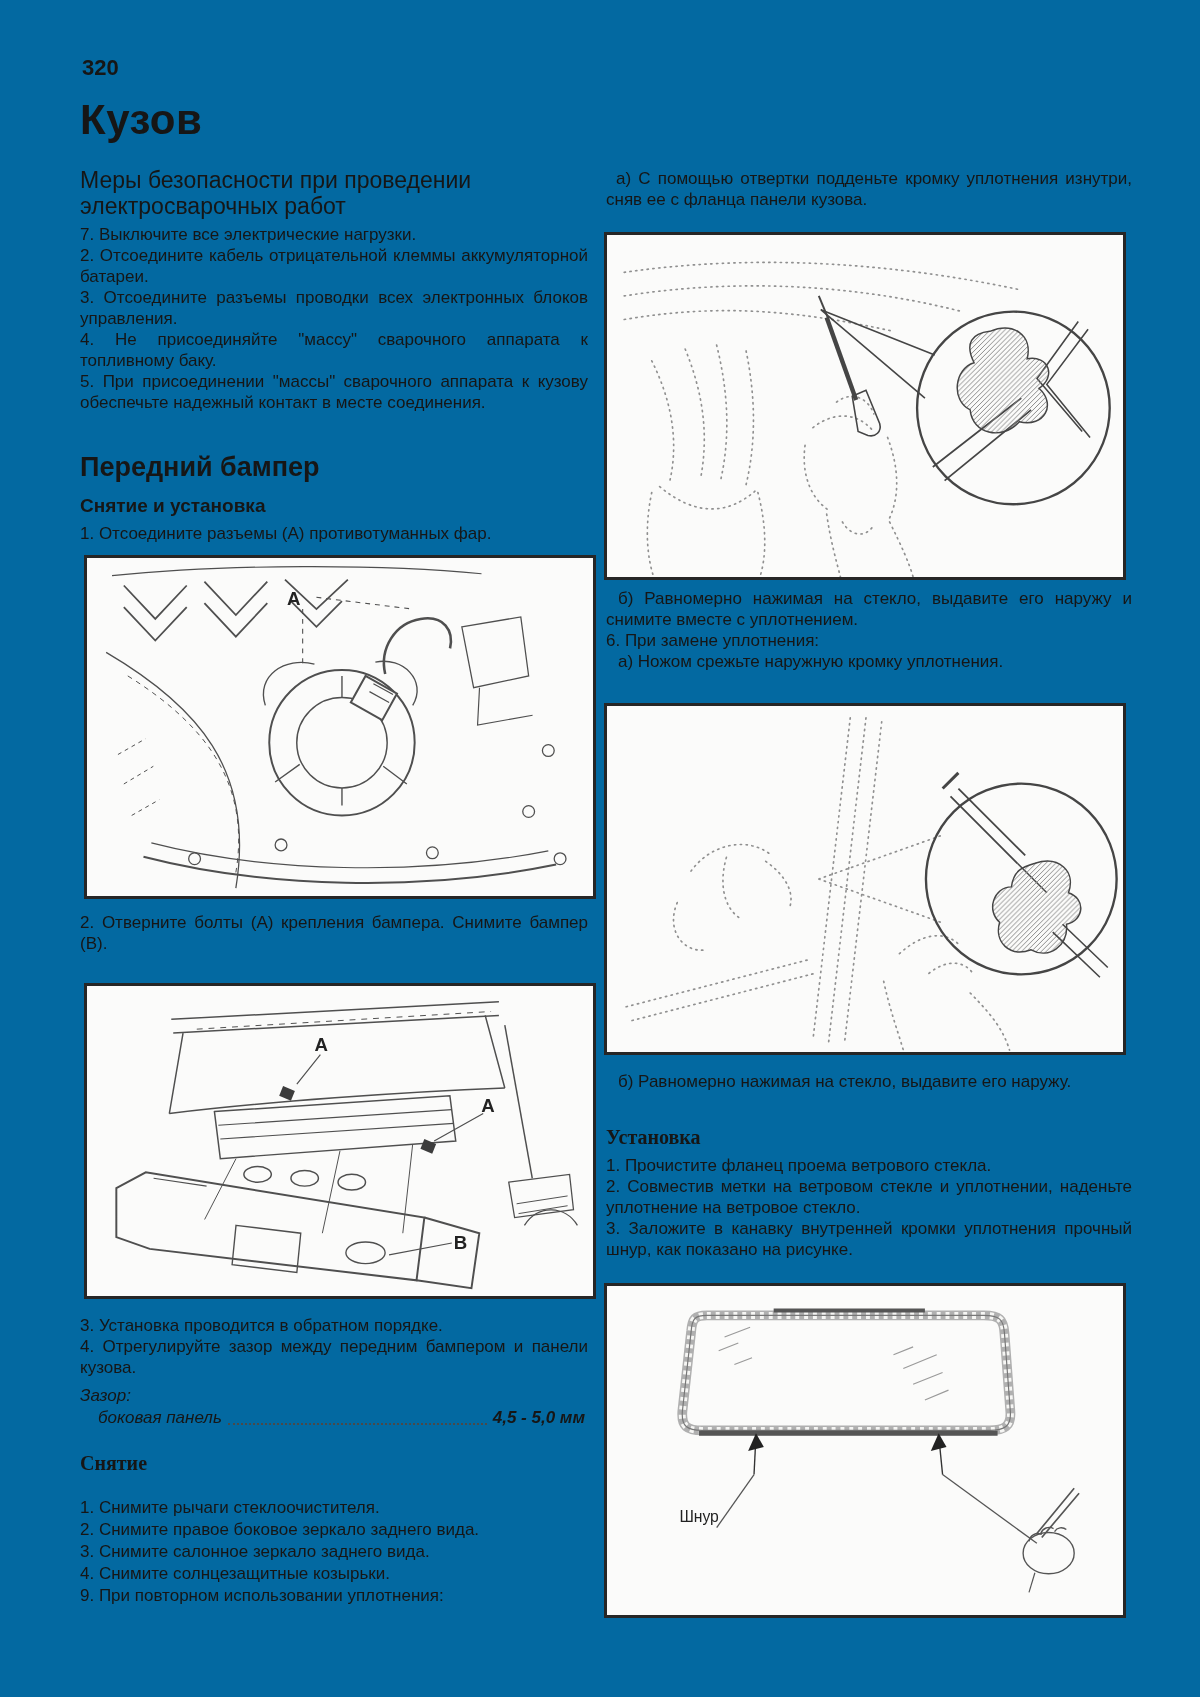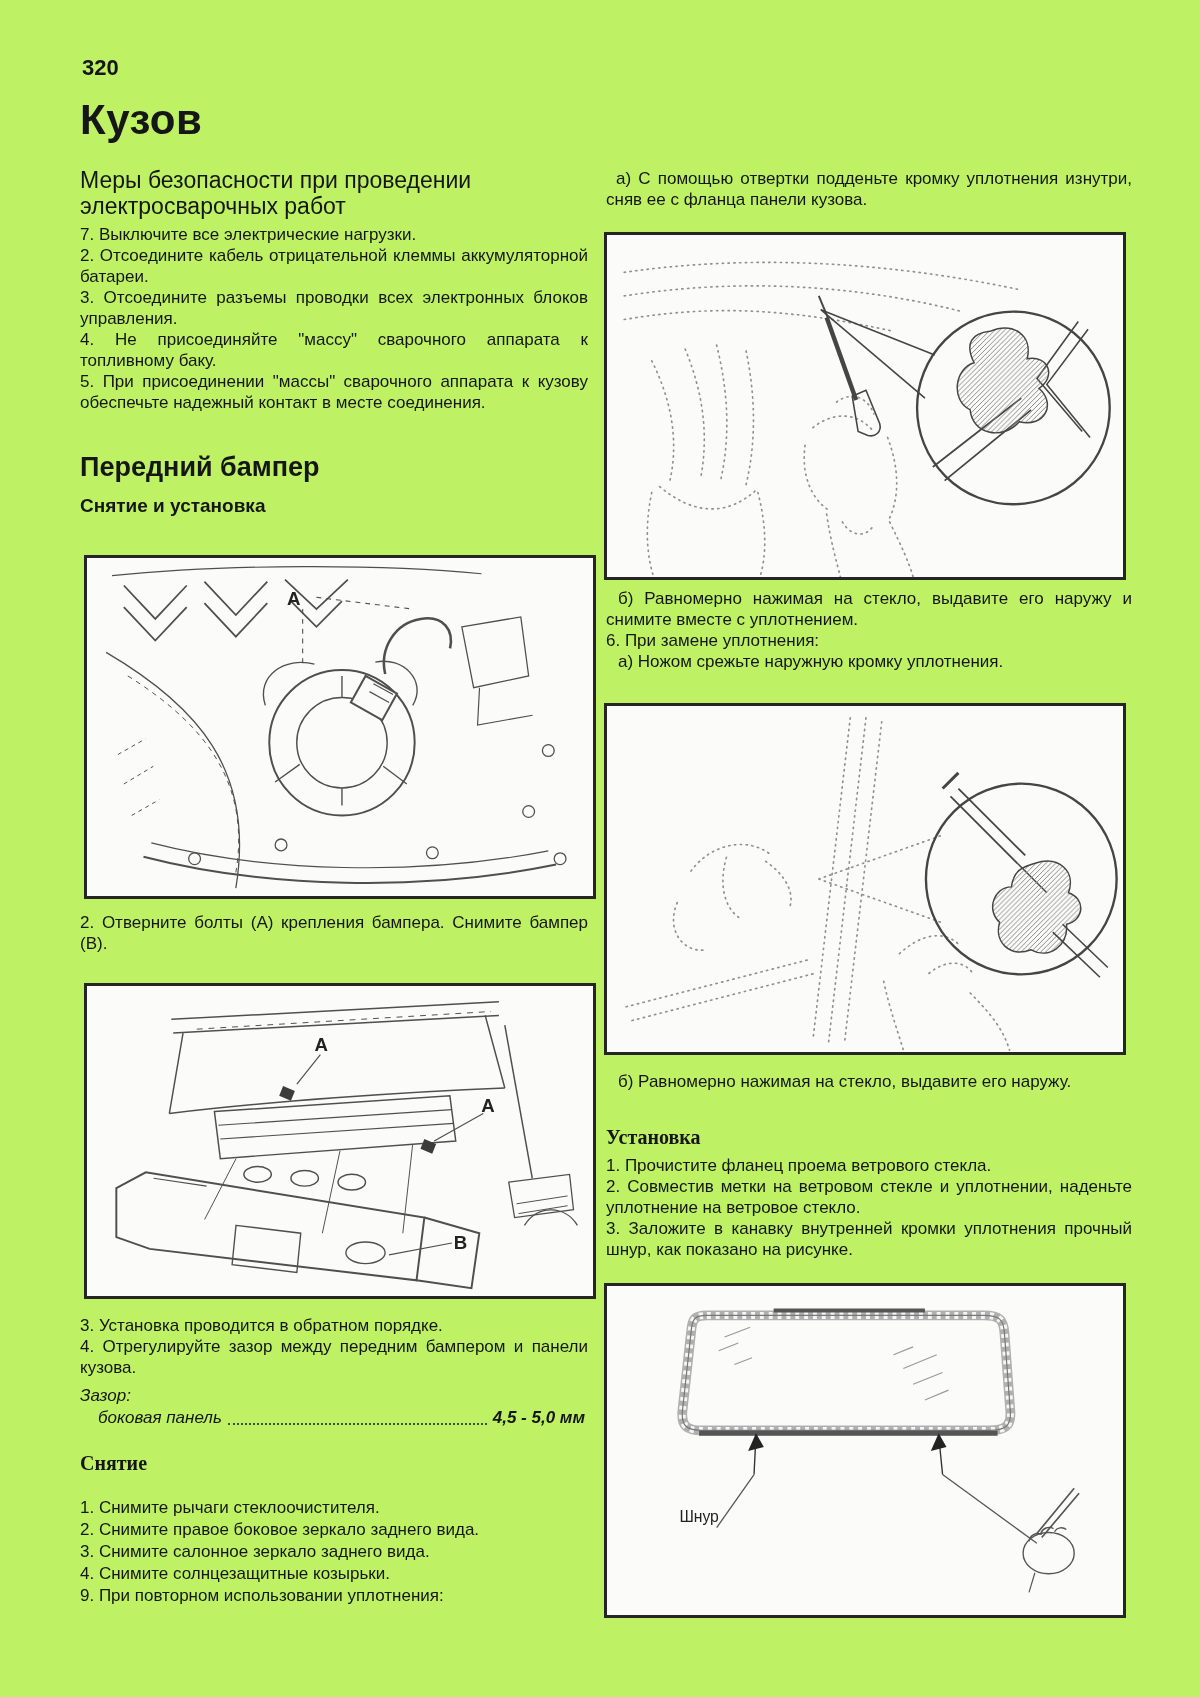--- a/index.html
+++ b/index.html
@@ -1,16 +1,16 @@
 <!DOCTYPE html>
 <html><head>
 <meta charset="utf-8">
 <style>
   html,body{margin:0;padding:0;background:#e8e8e6;}
-  .page{position:relative;width:1200px;height:1697px;background:#bef264;
+  .page{position:relative;width:1200px;height:1697px;background:#0369a1;
         font-family:"Liberation Sans",sans-serif;color:#161616;overflow:hidden;}
   .abs{position:absolute;}
   .pnum{font-weight:700;font-size:22px;}
   .h1{font-weight:700;font-size:42px;letter-spacing:.5px;}
   .h2{font-weight:400;font-size:23px;line-height:1.14;}
   .h3{font-weight:700;font-size:27px;}
   .h4{font-weight:700;font-size:19px;}
   .h5{font-weight:700;font-size:20px;font-family:Liberation Serif, serif;}
   .body{font-size:17px;line-height:21px;text-align:justify;}
   .body p{margin:0;}
@@ -37,20 +37,21 @@
   <div class="abs body" style="left:80px;top:224px;width:508px;">
     <p>7. Выключите все электрические нагрузки.</p>
     <p>2. Отсоедините кабель отрицательной клеммы аккумуляторной батареи.</p>
     <p>3. Отсоедините разъемы проводки всех электронных блоков управления.</p>
     <p>4. Не присоединяйте "массу" сварочного аппарата к топливному баку.</p>
     <p>5. При присоединении "массы" сварочного аппарата к кузову обеспечьте надежный контакт в месте соединения.</p>
   </div>
 
   <div class="abs h3" style="left:80px;top:452px;">Передний бампер</div>
   <div class="abs h4" style="left:80px;top:495px;">Снятие и установка</div>
+  <div class="abs body" style="left:80px;top:523px;width:508px;">1. Отсоедините разъемы (А) противотуманных фар.</div>
 
   <div class="fig" style="left:84px;top:555px;width:512px;height:344px;">
     <svg viewBox="0 0 512 344">
       <g fill="none" stroke="#4f4f4f" stroke-width="1.8">
         <path d="M24,18 C140,6 300,6 400,16" stroke-width="1.2"></path>
         <path d="M36,28 L68,62 L100,28"></path>
           <path d="M36,50 L68,84 L100,50"></path>
         <path d="M118,24 L150,58 L182,24"></path>
           <path d="M118,46 L150,80 L182,46"></path>
         <path d="M200,22 L232,52 L264,22"></path>

